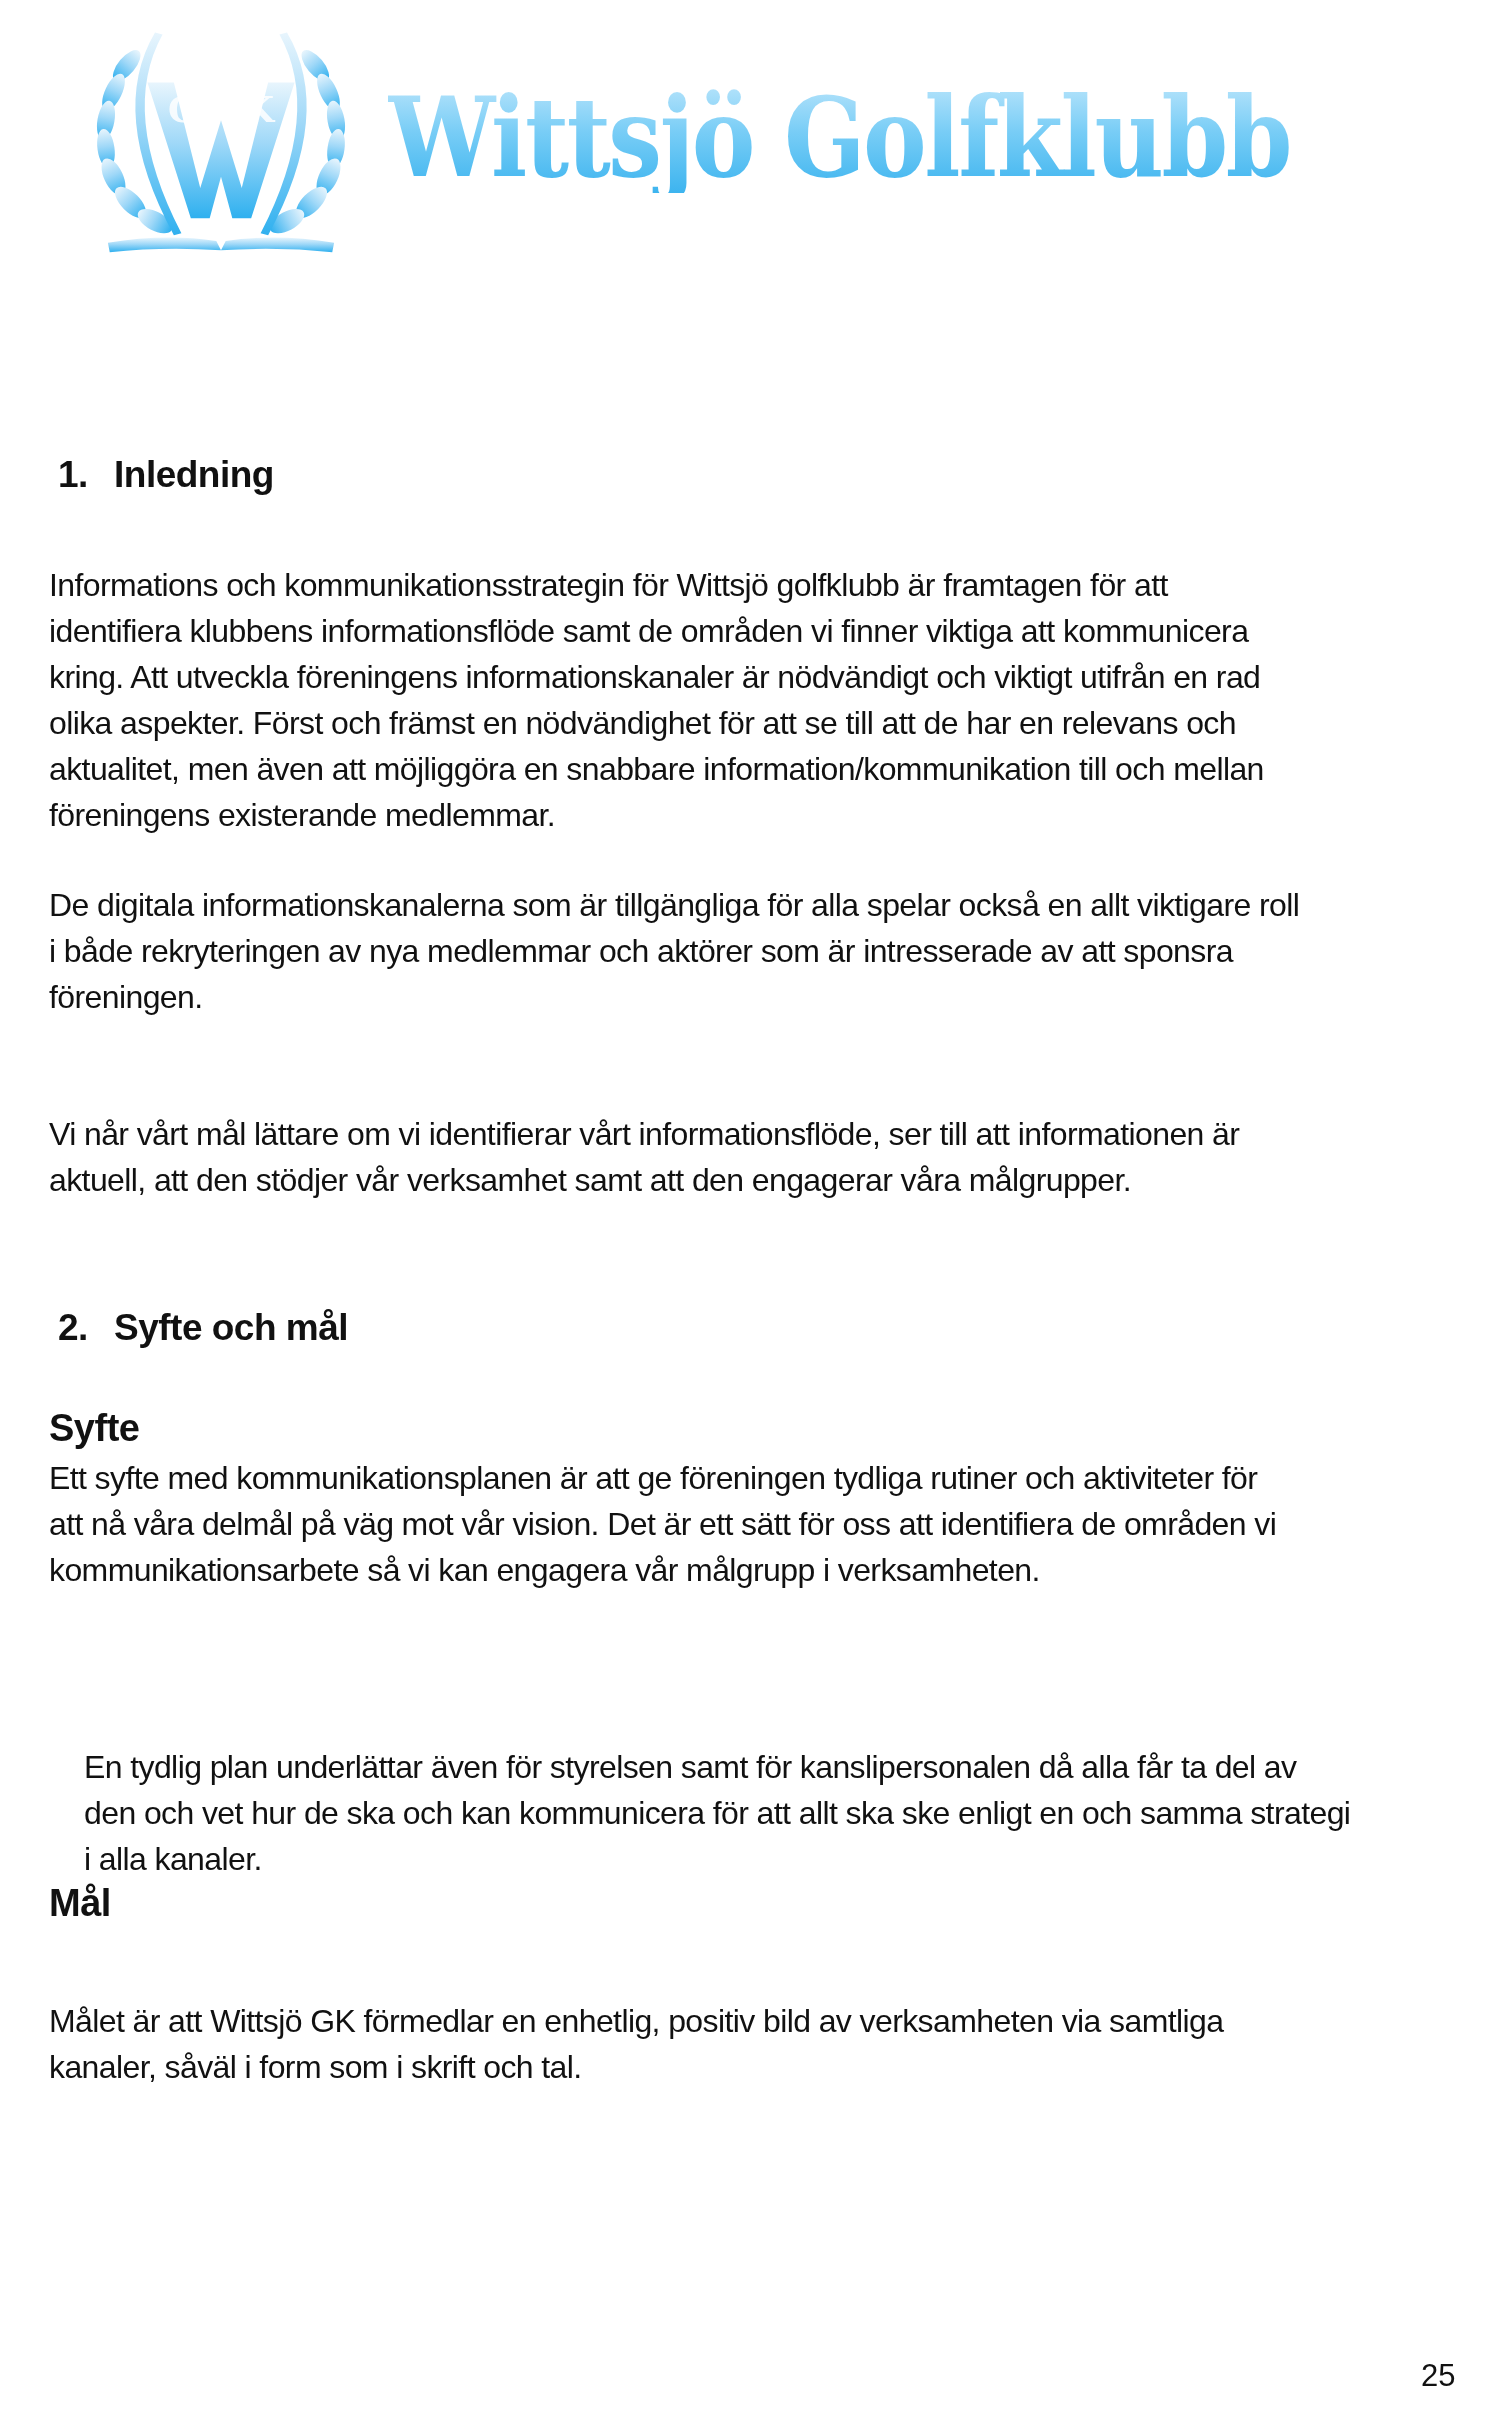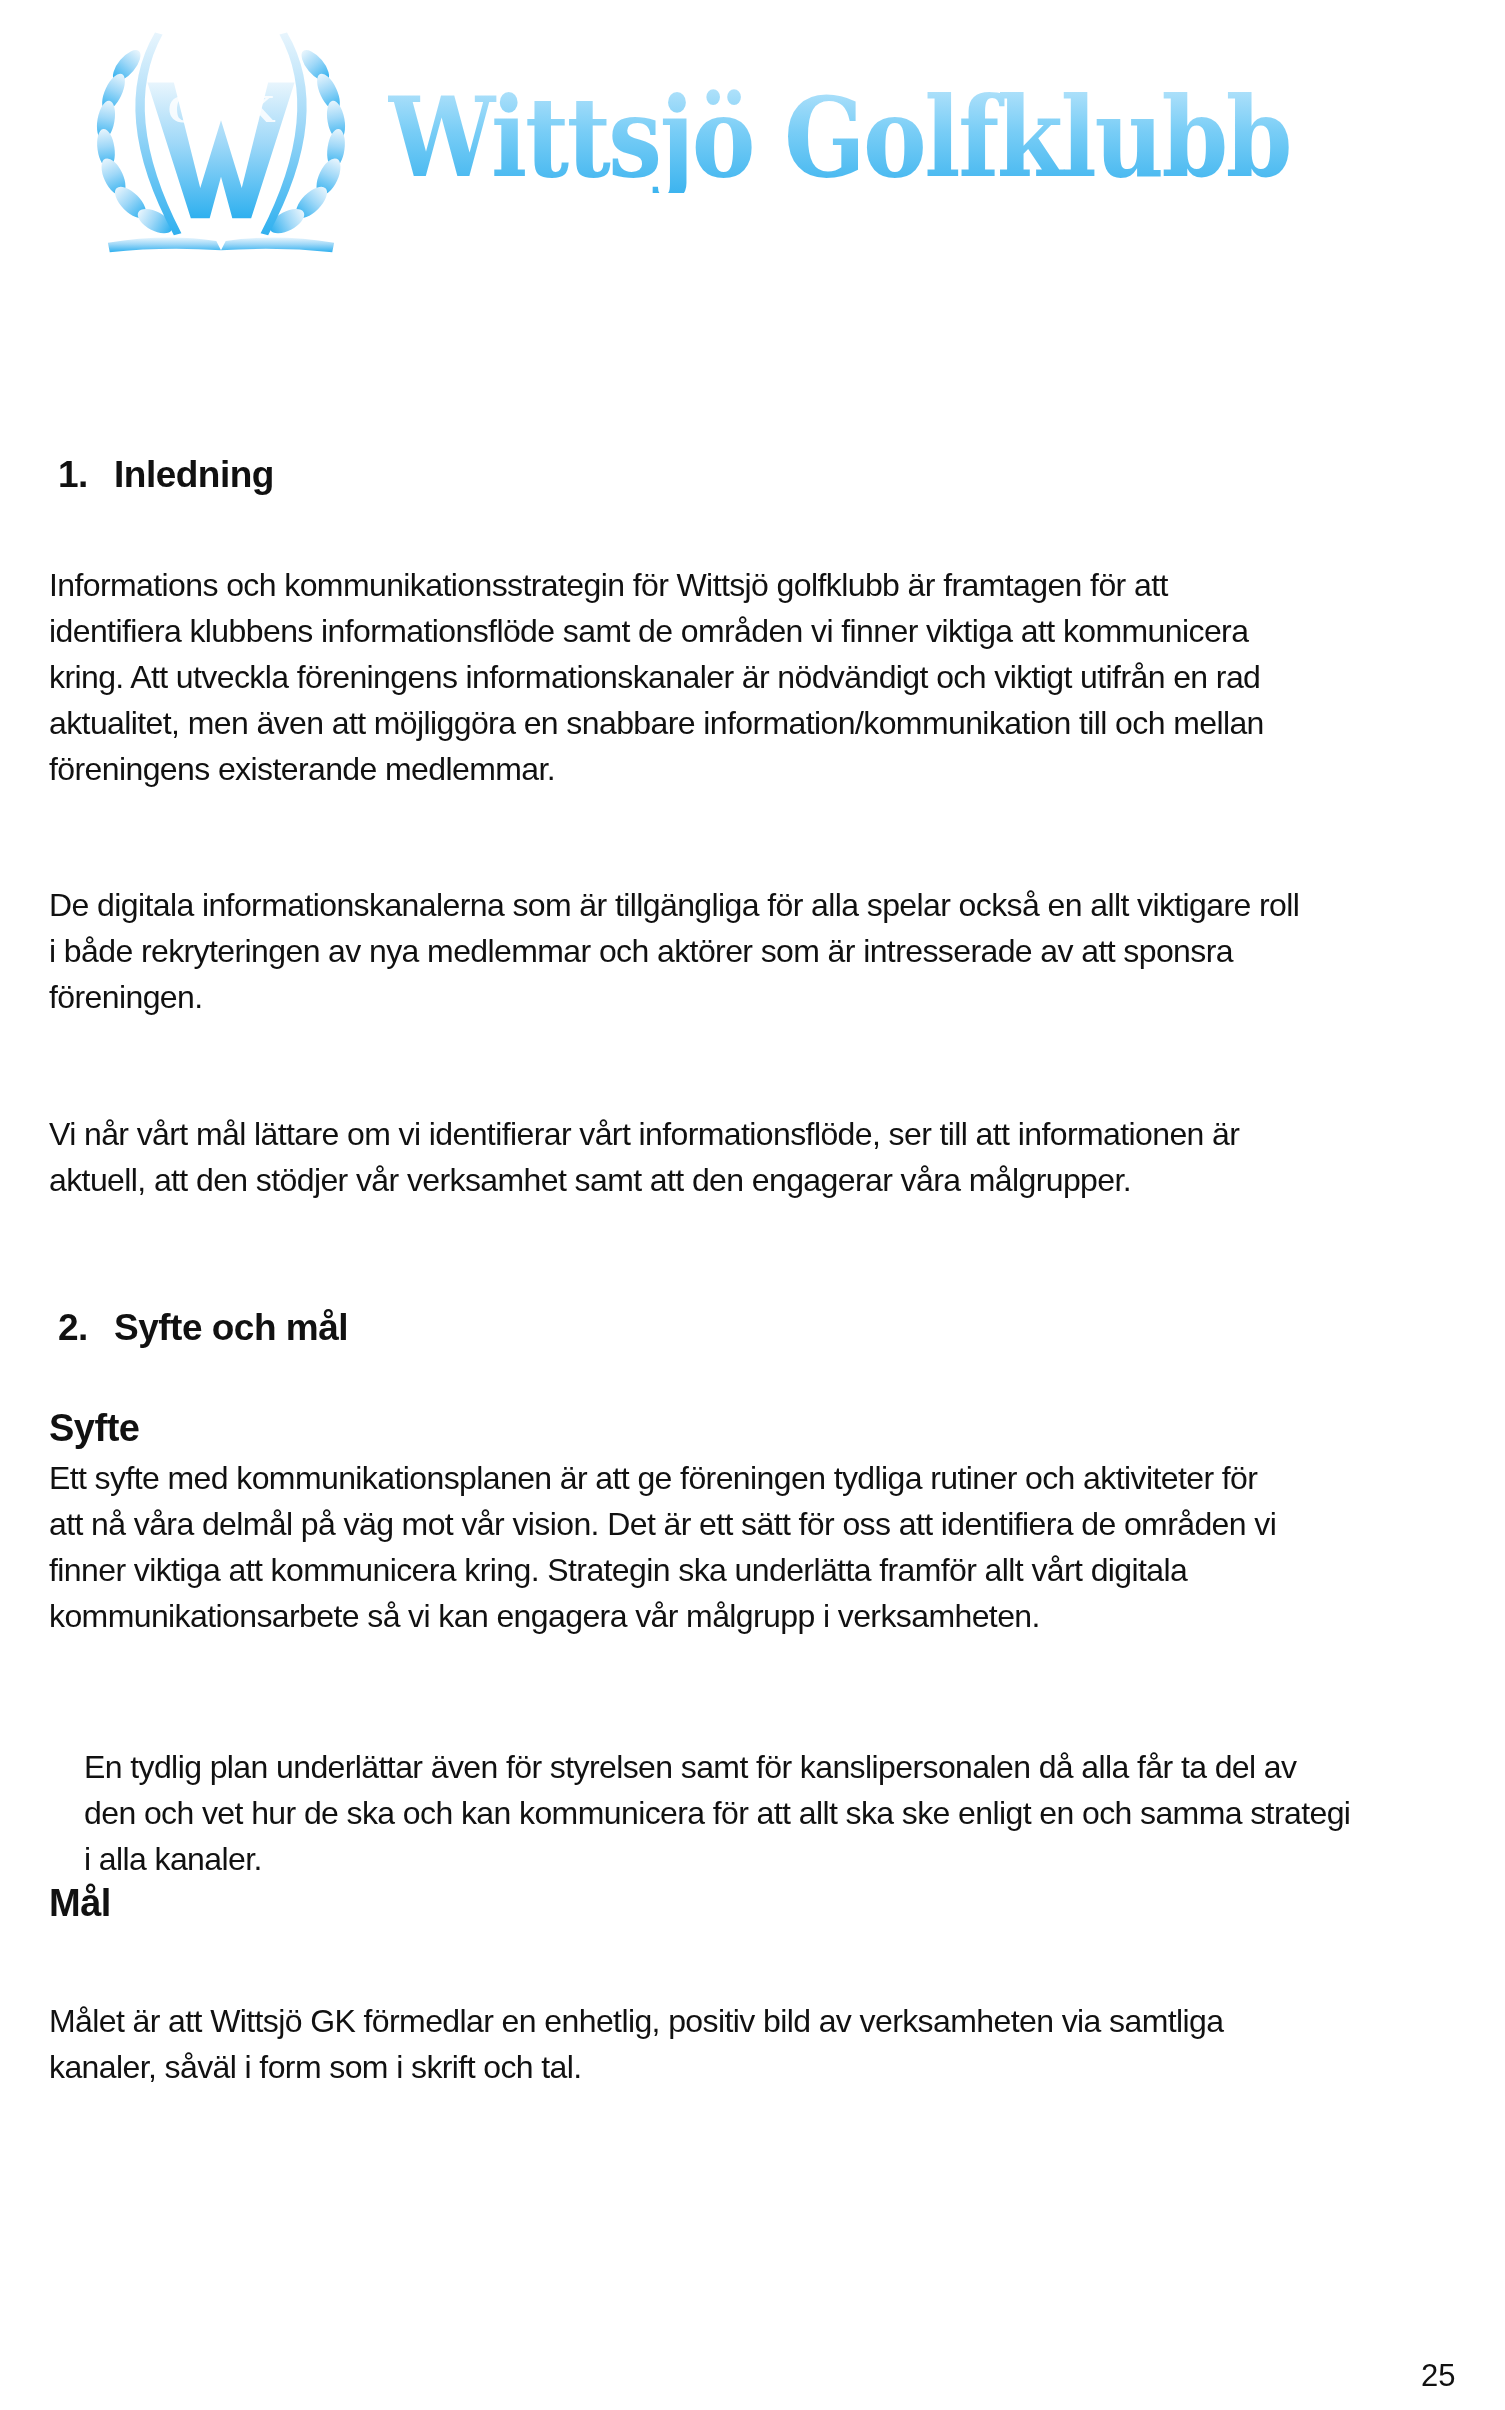--- a/index.html
+++ b/index.html
@@ -76,20 +76,21 @@
 </div>
 
 <div class="h1" style="top:456px;">
   <span class="num">1.</span><span>Inledning</span>
 </div>
 
 <p class="para" style="top:562px;">
   <span>Informations och kommunikationsstrategin för Wittsjö golfklubb är framtagen för att</span>
   <span>identifiera klubbens informationsflöde samt de områden vi finner viktiga att kommunicera</span>
   <span>kring. Att utveckla föreningens informationskanaler är nödvändigt och viktigt utifrån en rad</span>
+  <span>olika aspekter. Först och främst en nödvändighet för att se till att de har en relevans och</span>
   <span>aktualitet, men även att möjliggöra en snabbare information/kommunikation till och mellan</span>
   <span>föreningens existerande medlemmar.</span>
 </p>
 
 <p class="para" style="top:882px;">
   <span>De digitala informationskanalerna som är tillgängliga för alla spelar också en allt viktigare roll</span>
   <span>i både rekryteringen av nya medlemmar och aktörer som är intresserade av att sponsra</span>
   <span>föreningen.</span>
 </p>
 
@@ -100,21 +101,20 @@
 
 <div class="h1" style="top:1294px;margin-top:15px;">
   <span class="num">2.</span><span>Syfte och mål</span>
 </div>
 
 <div class="h2" style="top:1409px;">Syfte</div>
 
 <p class="para" style="top:1455px;">
   <span>Ett syfte med kommunikationsplanen är att ge föreningen tydliga rutiner och aktiviteter för</span>
   <span>att nå våra delmål på väg mot vår vision. Det är ett sätt för oss att identifiera de områden vi</span>
-  <span>finner viktiga att kommunicera kring. Strategin ska underlätta framför allt vårt digitala</span>
   <span>kommunikationsarbete så vi kan engagera vår målgrupp i verksamheten.</span>
 </p>
 
 <p class="para" style="top:1744px;margin-left:35px;">
   <span>En tydlig plan underlättar även för styrelsen samt för kanslipersonalen då alla får ta del av</span>
   <span>den och vet hur de ska och kan kommunicera för att allt ska ske enligt en och samma strategi</span>
   <span>i alla kanaler.</span>
 </p>
 
 <div class="h2" style="top:1884px;text-align:center;">Mål</div>

